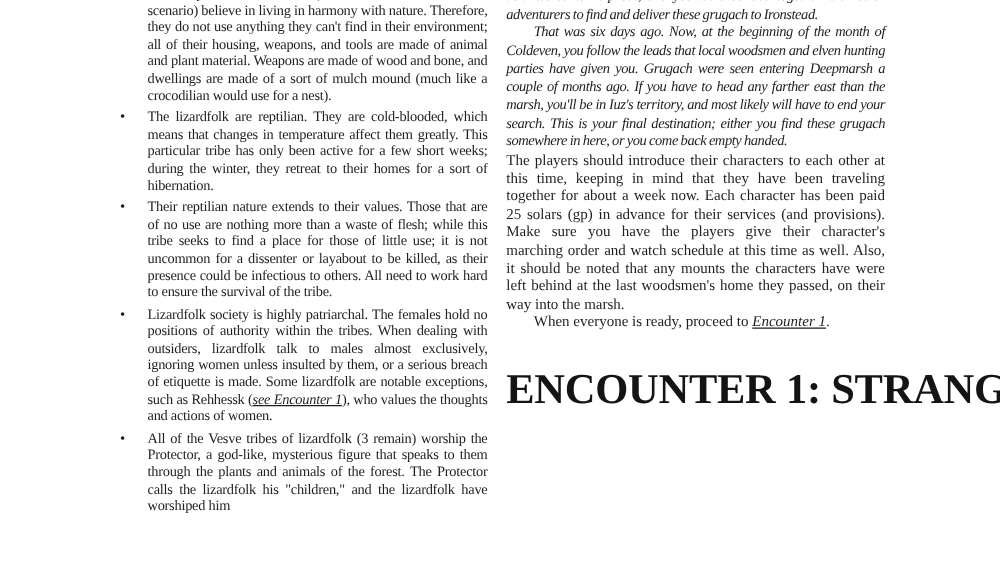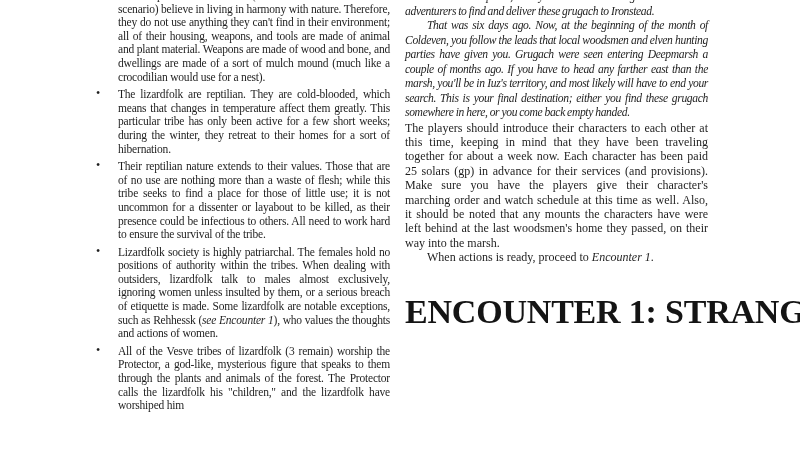--- a/index.html
+++ b/index.html
@@ -46,21 +46,21 @@
   .readaloud {
     font-style: italic;
     font-size: 11.6px;
     letter-spacing: -0.35px;
     word-spacing: -0.4px;
     line-height: 14.5px;
   }
   .indent { text-indent: 22px; }
   .gm-para { margin-top: 8px; line-height: 14.4px; }
   .proceed-line { line-height: 14.4px; }
-  .it { font-style: italic; }
+  .it { font-style: italic; text-decoration: underline; }
   .section-heading {
     margin-top: 32px;
     font-size: 34px;
     line-height: 29px;
     font-weight: bold;
     letter-spacing: -0.2px;
     color: #141414;
     text-align: right;
   }
   .heading-line { white-space: nowrap; }
@@ -90,19 +90,19 @@
         <span class="bullet-marker">•</span>
         <span>All of the Vesve tribes of lizardfolk (3 remain) worship the Protector, a god-like, mysterious figure that speaks to them through the plants and animals of the forest. The Protector calls the lizardfolk his "children," and the lizardfolk have worshiped him</span>
       </li>
     </ul>
   </div>
 
   <div class="col-right">
     <p class="readaloud">volunteered to help out, and you were banded together with other adventurers to find and deliver these grugach to Ironstead.</p>
     <p class="readaloud indent">That was six days ago. Now, at the beginning of the month of Coldeven, you follow the leads that local woodsmen and elven hunting parties have given you. Grugach were seen entering Deepmarsh a couple of months ago. If you have to head any farther east than the marsh, you'll be in Iuz's territory, and most likely will have to end your search. This is your final destination; either you find these grugach somewhere in here, or you come back empty handed.</p>
     <p class="gm-para">The players should introduce their characters to each other at this time, keeping in mind that they have been traveling together for about a week now. Each character has been paid 25 solars (gp) in advance for their services (and provisions). Make sure you have the players give their character's marching order and watch schedule at this time as well. Also, it should be noted that any mounts the characters have were left behind at the last woodsmen's home they passed, on their way into the marsh.</p>
-    <p class="proceed-line indent"><span>When actions is ready, proceed to </span><span class="it">Encounter 1</span><span>.</span></p>
+    <p class="proceed-line indent"><span>When everyone is ready, proceed to </span><span class="it">Encounter 1</span><span>.</span></p>
     <div class="section-heading">
       <div class="heading-line">ENCOUNTER 1: STRANGE</div>
     </div>
   </div>
 
 </div>
 
 </body></html>

